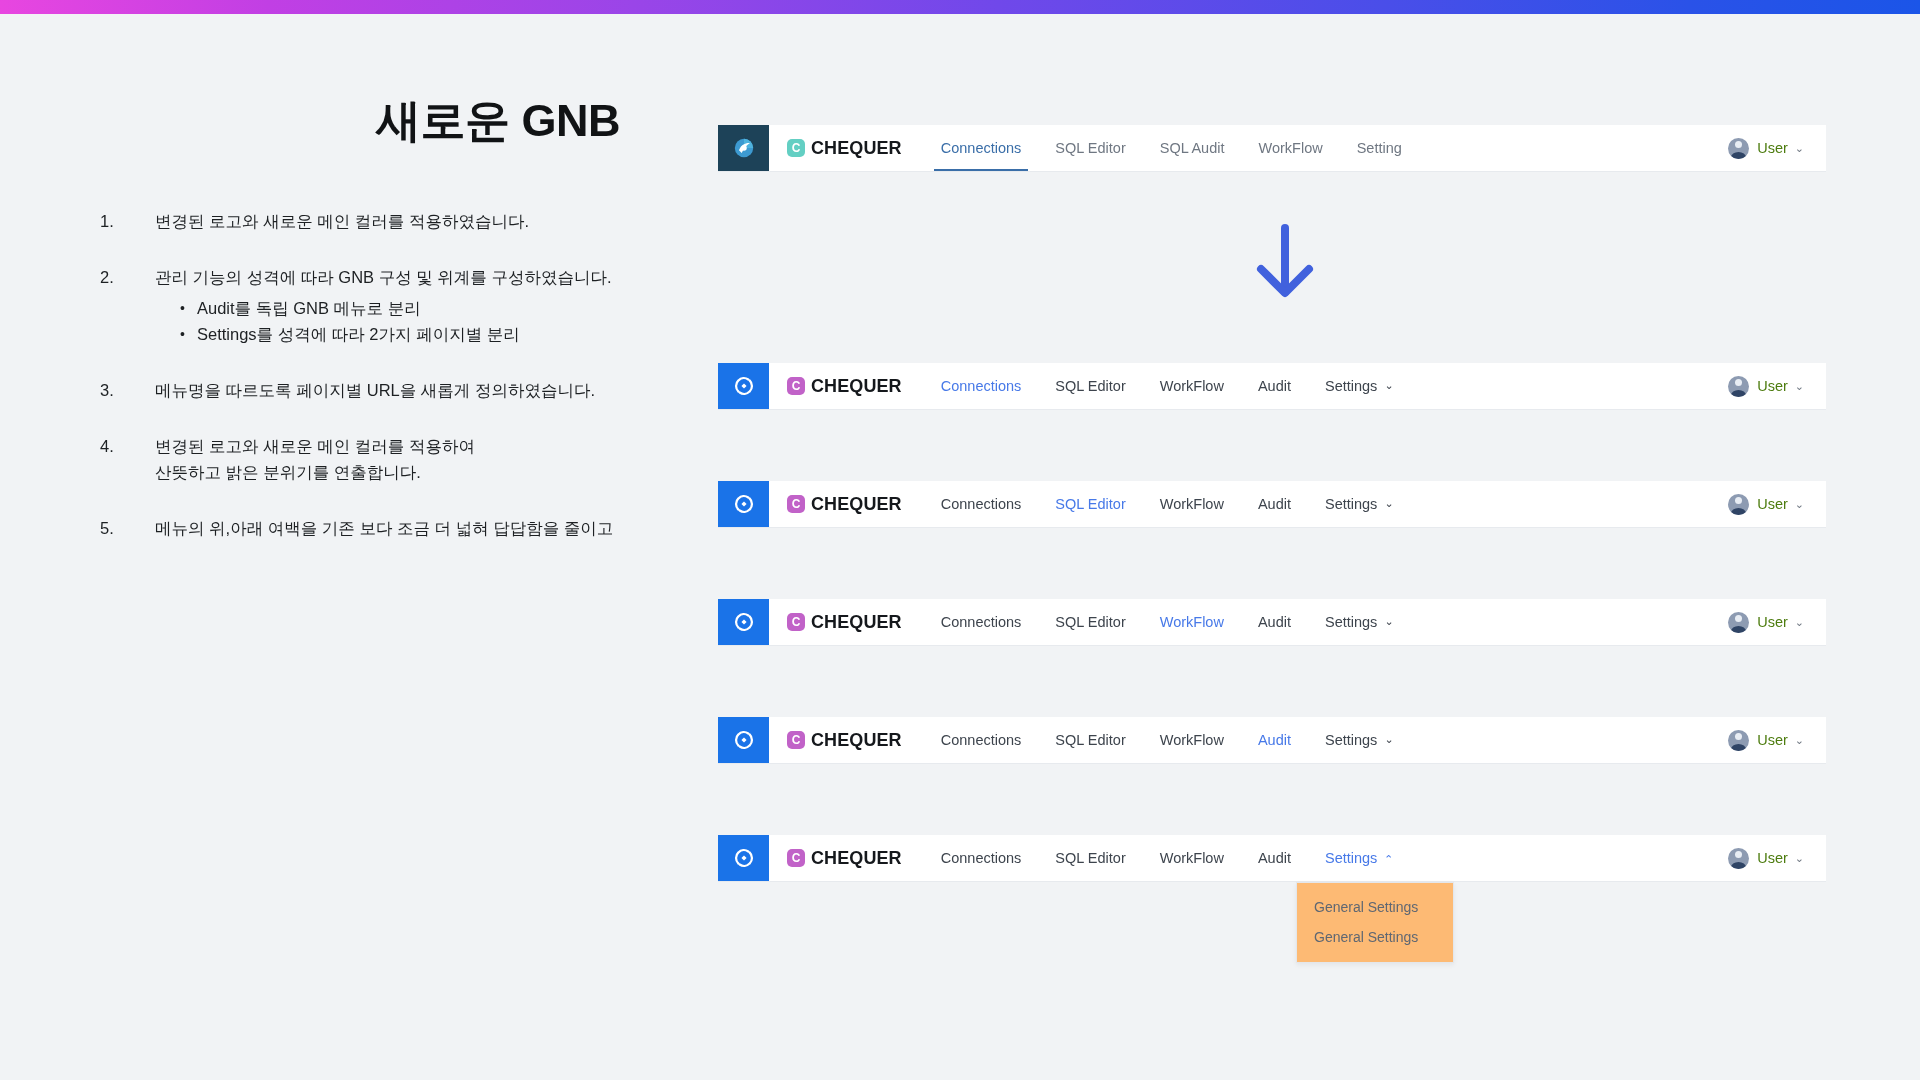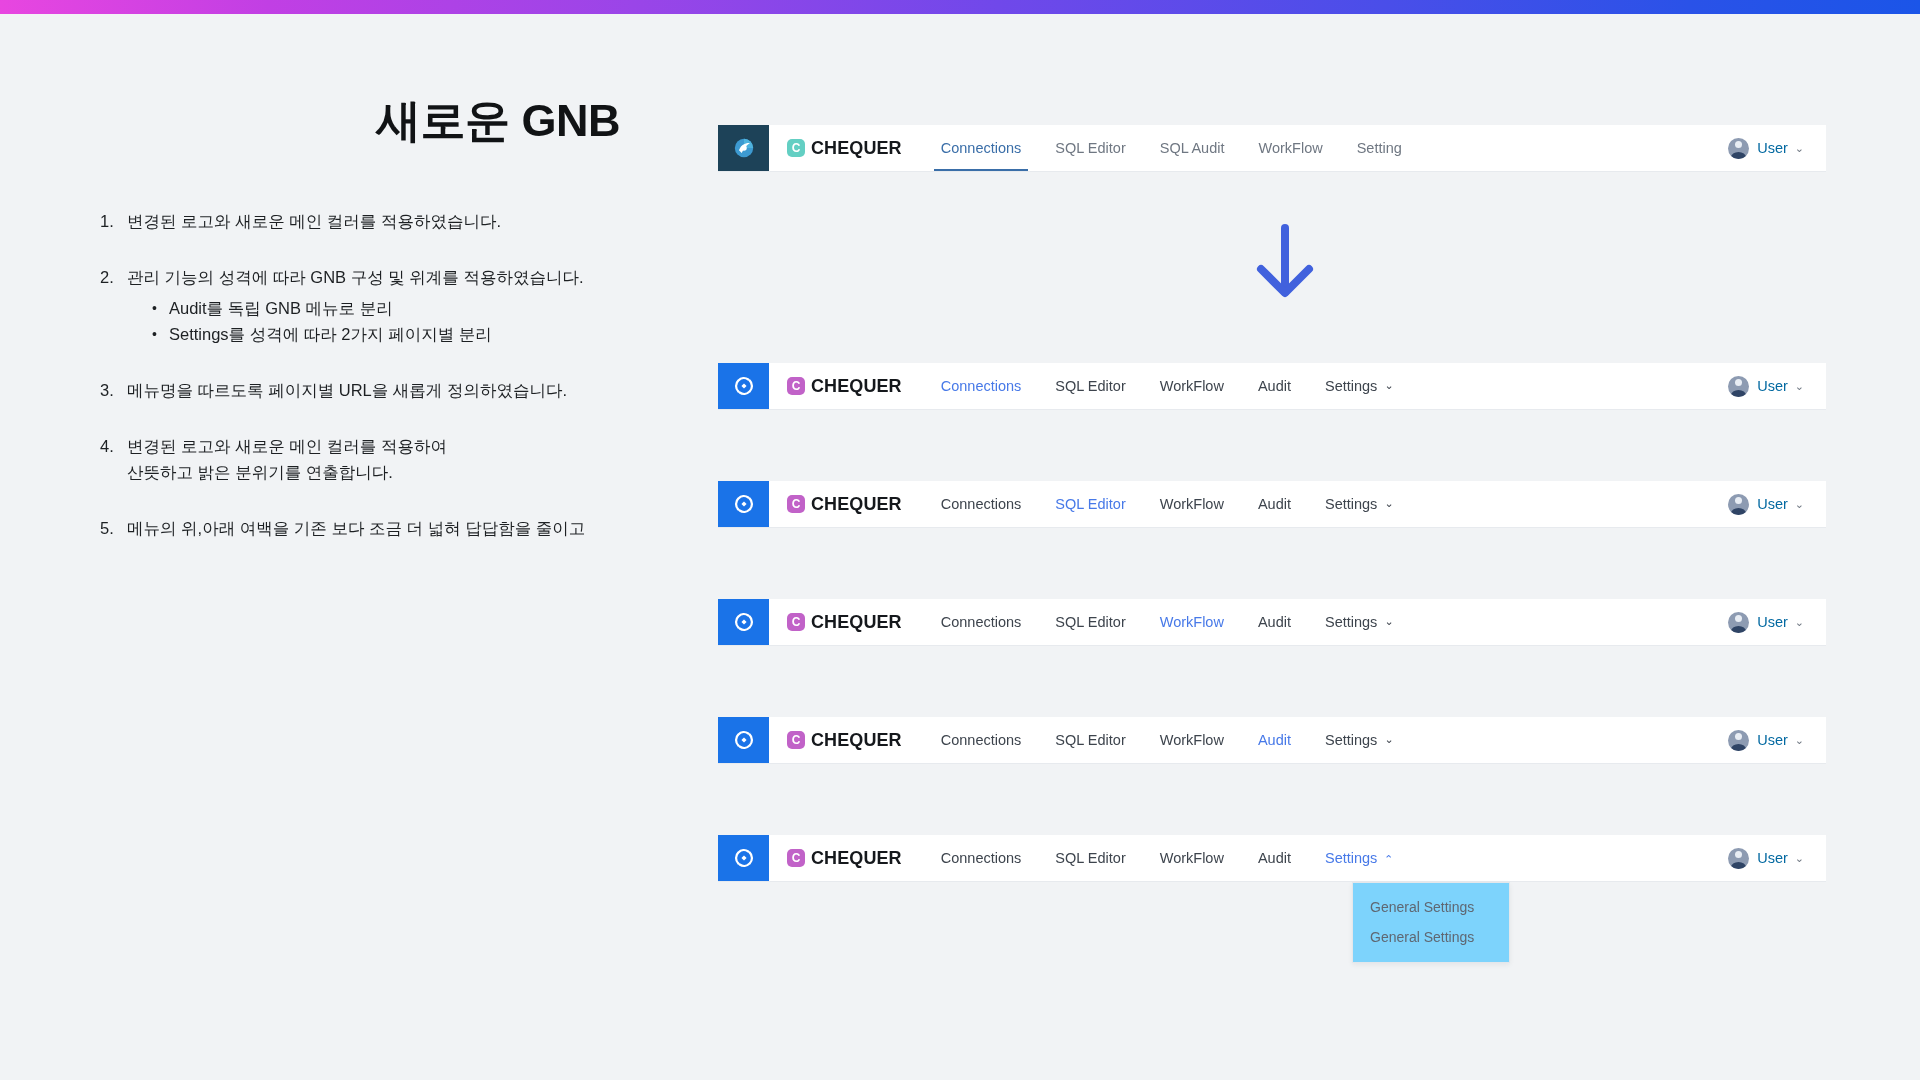--- a/index.html
+++ b/index.html
@@ -56,21 +56,21 @@
   }
   .bullet-item:last-child { margin-bottom: 0; }
 
   .bullet-num {
     width: 27px;
     flex: 0 0 27px;
     text-align: left;
     color: #1d2023;
   }
 
-  .bullet-body { flex: 1 1 auto; }
+  .bullet-body { flex: 1 1 auto; margin-left: 28px; }
 
   .bullet-line { white-space: nowrap; }
 
   .sub-list {
     margin-top: 6px;
     margin-left: 25px;
   }
 
   .sub-item {
     display: flex;
@@ -218,43 +218,43 @@
     position: absolute;
     bottom: -4px; left: 50%;
     width: 15px; height: 11px;
     margin-left: -7.5px;
     border-radius: 50% 50% 0 0;
     background: #2f4465;
   }
   .user-label {
     margin-left: 8px;
     font-size: 14.5px;
-    color: #0369a1;
+    color: #4d7c0f;
   }
   .user-chev {
     margin-left: 7px;
     font-size: 11px;
     color: #6f7782;
     line-height: 1;
   }
 
   
   .down-arrow {
     position: absolute;
     left: 1252px;
     top: 222px;
   }
 
   
   .dropdown {
     position: absolute;
-    left: 1352px;
+    left: 1296px;
     top: 882px;
     width: 158px;
-    background: #7dd3fc;
+    background: #fdba74;
     border: 1px solid #e4e7eb;
     box-shadow: 0 2px 5px rgba(20,25,40,0.06);
     padding: 9px 0 10px 0;
   }
   .dropdown-item {
     font-size: 14px;
     color: #5f6772;
     padding: 7px 17px;
     white-space: nowrap;
   }
@@ -269,21 +269,21 @@
   <div class="bullet-list" id="feature-list">
       <div class="bullet-item">
         <div class="bullet-num">1.</div>
         <div class="bullet-body">
           <div class="bullet-line">변경된 로고와 새로운 메인 컬러를 적용하였습니다.</div>
         </div>
       </div>
       <div class="bullet-item">
         <div class="bullet-num">2.</div>
         <div class="bullet-body">
-          <div class="bullet-line">관리 기능의 성격에 따라 GNB 구성 및 위계를 적용하였습니다.</div>
+          <div class="bullet-line">관리 기능의 성격에 따라 GNB 구성 및 위계를 구성하였습니다.</div>
           <div class="sub-list">
             <div class="sub-item">
               <span class="sub-dot">•</span>
               <span>Audit를 독립 GNB 메뉴로 분리</span>
             </div>
             <div class="sub-item">
               <span class="sub-dot">•</span>
               <span>Settings를 성격에 따라 2가지 페이지별 분리</span>
             </div>
           </div>

